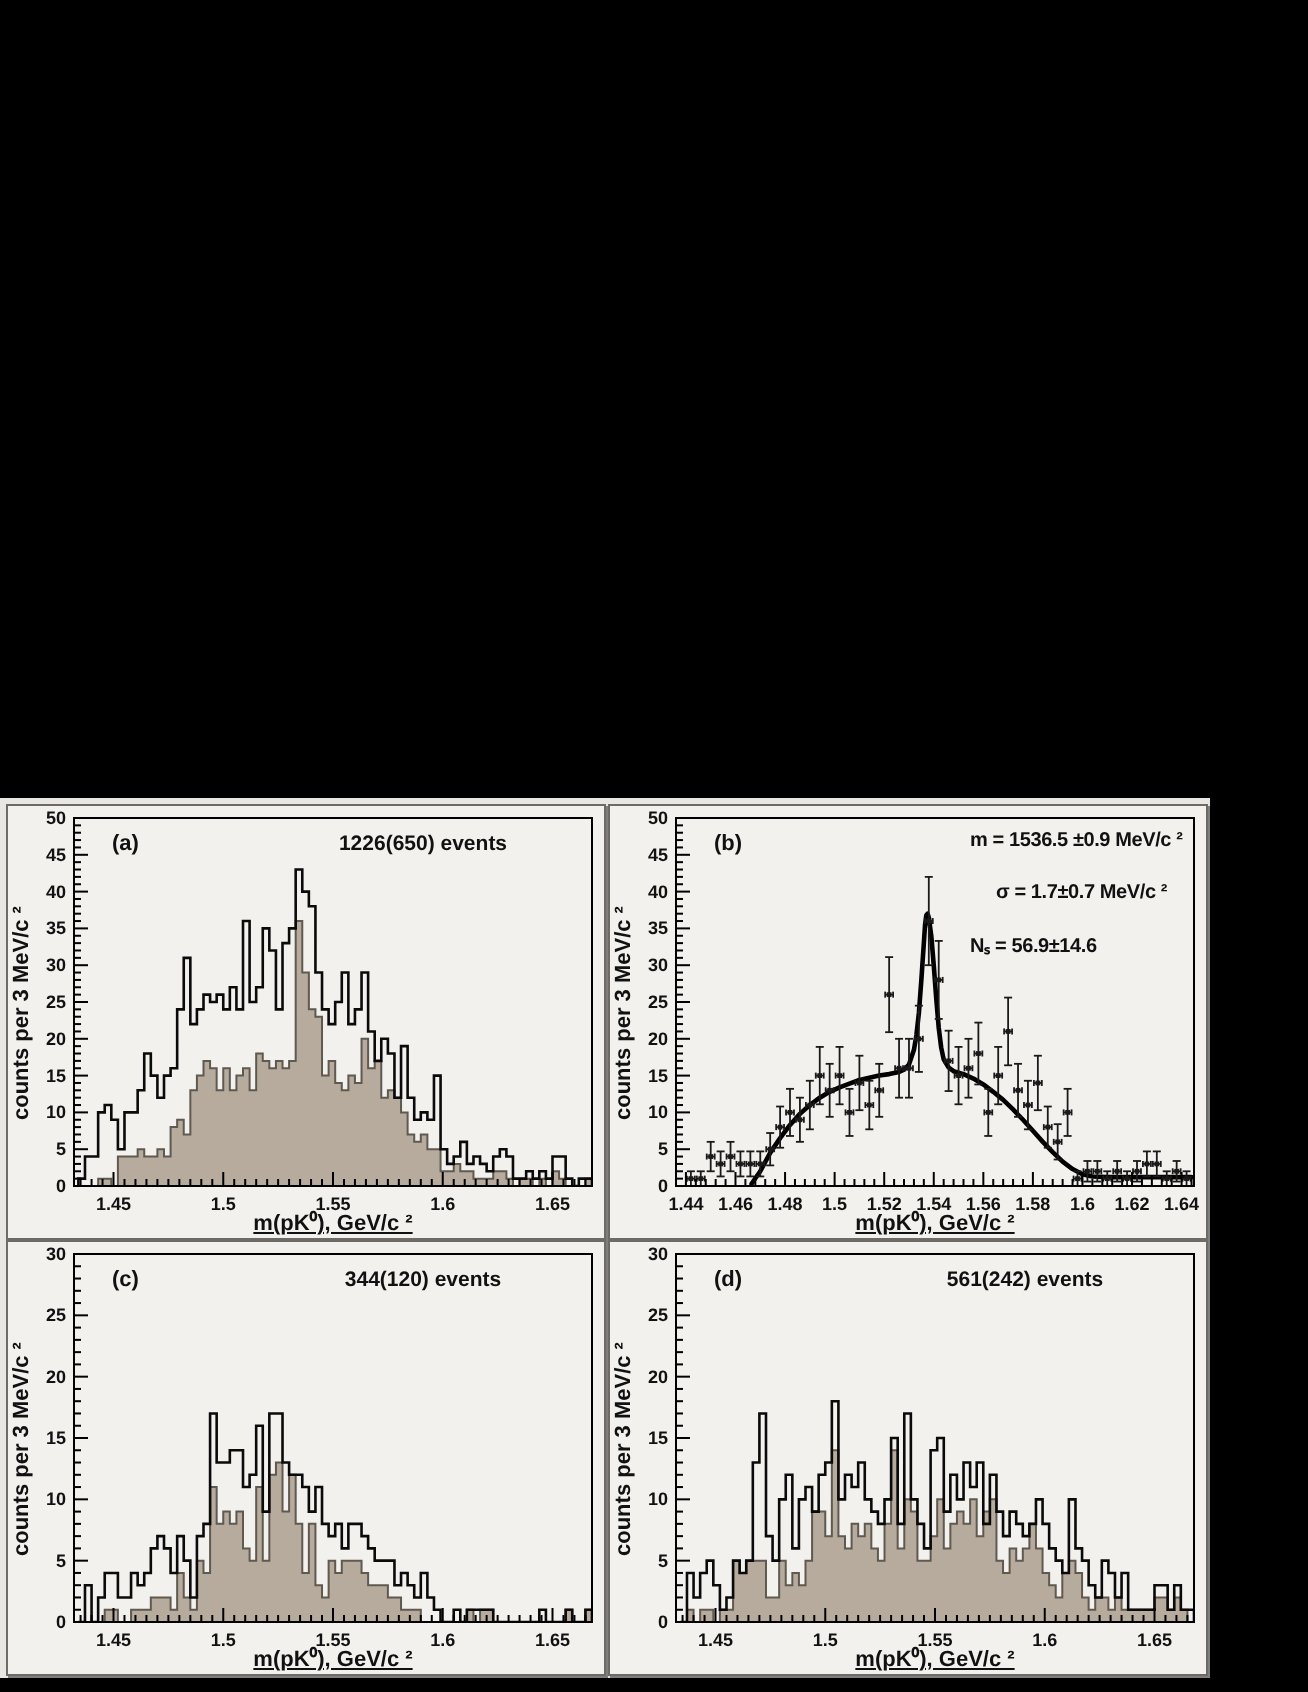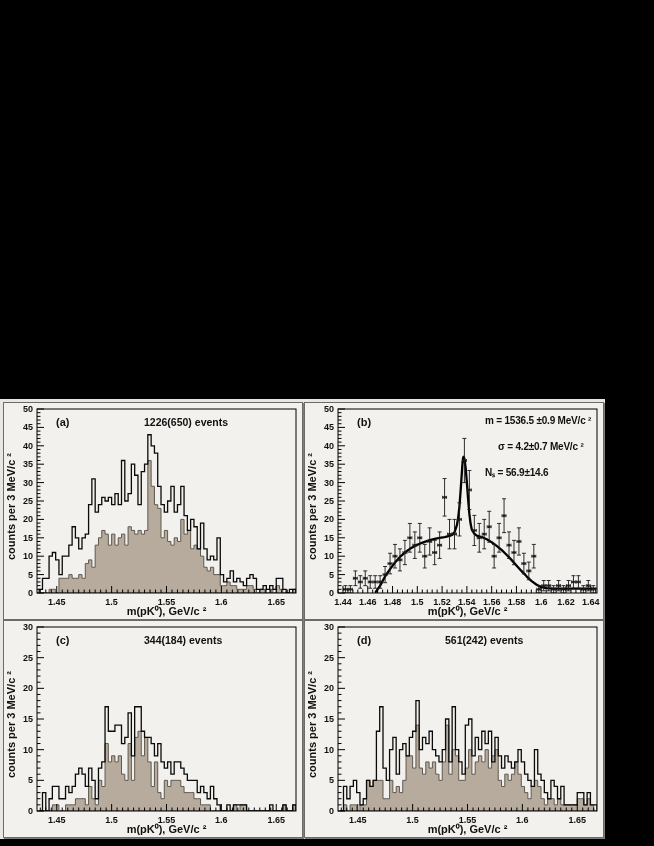--- a/index.html
+++ b/index.html
@@ -4,26 +4,26 @@
 <style>
   html,body{margin:0;padding:0;}
   body{width:654px;height:846px;background:#000;position:relative;overflow:hidden;
        font-family:"Liberation Sans",sans-serif;}
   .black-top{position:absolute;left:0;top:0;width:654px;height:399px;background:#000;}
   .figure{position:absolute;left:0;top:399px;width:605px;height:440px;background:#e9e7e3;}
   .pad{position:absolute;width:298px;height:216px;background:#f2f1ee;
        border:1px solid #6e6a66;box-shadow:1px 1px 0 rgba(0,0,0,.45);box-sizing:content-box;}
   .plot{position:absolute;left:0;top:0;}
   .letter{position:absolute;left:52px;top:13px;font-size:11px;font-weight:bold;color:#111;white-space:nowrap;}
-  .events{position:absolute;left:140px;top:13px;width:135px;text-align:left;
+  .events{position:absolute;left:140px;top:13px;width:135px;text-align:center;
           font-size:10.5px;font-weight:bold;color:#111;white-space:nowrap;}
   .fitline{position:absolute;font-size:10px;font-weight:bold;color:#111;white-space:nowrap;letter-spacing:-0.2px;}
   .fit1{left:180px;top:12px;text-align:right;} .fit2{left:193px;top:38px;} .fit3{left:180px;top:62px;text-align:center;}
   .xtitle{position:absolute;left:33px;width:259px;bottom:1px;text-align:center;
-          font-size:11px;font-weight:bold;color:#111;white-space:nowrap;}
+          font-size:11px;font-weight:bold;color:#111;white-space:nowrap;text-decoration:underline;}
   .ytitle{position:absolute;left:1px;top:14px;height:180px;writing-mode:vertical-rl;
           transform:rotate(180deg);text-align:center;font-size:11px;font-weight:bold;color:#111;
           line-height:12px;white-space:nowrap;}
 </style>
 </head>
 <body style="background: rgb(0, 0, 0);">
 
 <div class="black-top" style="background: rgb(0, 0, 0);"></div>
 
 <div class="figure" style="background: rgb(233, 231, 227);">
@@ -751,21 +751,21 @@
         <text x="29" y="45.8" text-anchor="end" fill="#111111" font-family="Liberation Sans, sans-serif" font-weight="bold" font-size="9">40</text>
         <line x1="33" y1="24.4" x2="40" y2="24.4" stroke="#000" stroke-width="1"></line>
         <text x="29" y="27.4" text-anchor="end" fill="#111111" font-family="Liberation Sans, sans-serif" font-weight="bold" font-size="9">45</text>
         <line x1="33" y1="6" x2="40" y2="6" stroke="#000" stroke-width="1"></line>
         <text x="29" y="9" text-anchor="end" fill="#111111" font-family="Liberation Sans, sans-serif" font-weight="bold" font-size="9">50</text>
       </svg>
     <div class="ytitle">counts per 3 MeV/c ²</div>
     <div class="xtitle">m(pK⁰), GeV/c ²</div>
     <div class="letter">(b)</div>
     <div class="fitline fit1">m = 1536.5 ±0.9 MeV/c ²</div>
-    <div class="fitline fit2">σ = 4.2±0.7 MeV/c ²</div>
+    <div class="fitline fit2">σ = 1.7±0.7 MeV/c ²</div>
     <div class="fitline fit3">Nₛ = 56.9±14.6</div>
   </div>
 
   <div class="pad" style="left: 3px; top: 221px; background: rgb(242, 241, 238);">
     <svg id="plot-c" class="plot" width="298" height="216">
         <defs>
           <clipPath id="clip-c">
             <rect x="33" y="6" width="259" height="184"></rect>
           </clipPath>
         </defs>
@@ -859,21 +859,21 @@
         <line x1="33" y1="67.33" x2="40" y2="67.33" stroke="#000" stroke-width="1"></line>
         <text x="29" y="70.33" text-anchor="end" fill="#111111" font-family="Liberation Sans, sans-serif" font-weight="bold" font-size="9">20</text>
         <line x1="33" y1="36.67" x2="40" y2="36.67" stroke="#000" stroke-width="1"></line>
         <text x="29" y="39.67" text-anchor="end" fill="#111111" font-family="Liberation Sans, sans-serif" font-weight="bold" font-size="9">25</text>
         <line x1="33" y1="6" x2="40" y2="6" stroke="#000" stroke-width="1"></line>
         <text x="29" y="9" text-anchor="end" fill="#111111" font-family="Liberation Sans, sans-serif" font-weight="bold" font-size="9">30</text>
       </svg>
     <div class="ytitle">counts per 3 MeV/c ²</div>
     <div class="xtitle">m(pK⁰), GeV/c ²</div>
     <div class="letter">(c)</div>
-    <div class="events">344(184) events</div>
+    <div class="events">344(120) events</div>
   </div>
 
   <div class="pad" style="left: 304px; top: 221px; background: rgb(242, 241, 238);">
     <svg id="plot-d" class="plot" width="298" height="216">
         <defs>
           <clipPath id="clip-d">
             <rect x="33" y="6" width="259" height="184"></rect>
           </clipPath>
         </defs>
         <path d="M35.19 190L35.19 190L38.49 190L38.49 183.87L41.78 183.87L41.78 190L45.07 190L45.07 183.87L48.36 183.87L48.36 183.87L51.66 183.87L51.66 190L54.95 190L54.95 183.87L58.24 183.87L58.24 183.87L61.53 183.87L61.53 159.33L64.83 159.33L64.83 165.47L68.12 165.47L68.12 159.33L71.41 159.33L71.41 159.33L74.7 159.33L74.7 159.33L78 159.33L78 177.73L81.29 177.73L81.29 177.73L84.58 177.73L84.58 159.33L87.87 159.33L87.87 171.6L91.17 171.6L91.17 165.47L94.46 165.47L94.46 171.6L97.75 171.6L97.75 159.33L101.04 159.33L101.04 134.8L104.33 134.8L104.33 134.8L107.63 134.8L107.63 147.07L110.92 147.07L110.92 104.13L114.21 104.13L114.21 147.07L117.5 147.07L117.5 153.2L120.8 153.2L120.8 140.93L124.09 140.93L124.09 147.07L127.38 147.07L127.38 140.93L130.67 140.93L130.67 153.2L133.97 153.2L133.97 159.33L137.26 159.33L137.26 140.93L140.55 140.93L140.55 104.13L143.84 104.13L143.84 153.2L147.14 153.2L147.14 128.67L150.43 128.67L150.43 134.8L153.72 134.8L153.72 159.33L157.01 159.33L157.01 159.33L160.31 159.33L160.31 147.07L163.6 147.07L163.6 128.67L166.89 128.67L166.89 153.2L170.18 153.2L170.18 140.93L173.47 140.93L173.47 134.8L176.77 134.8L176.77 140.93L180.06 140.93L180.06 128.67L183.35 128.67L183.35 147.07L186.64 147.07L186.64 134.8L189.94 134.8L189.94 128.67L193.23 128.67L193.23 159.33L196.52 159.33L196.52 165.47L199.81 165.47L199.81 153.2L203.11 153.2L203.11 159.33L206.4 159.33L206.4 153.2L209.69 153.2L209.69 140.93L212.98 140.93L212.98 153.2L216.28 153.2L216.28 165.47L219.57 165.47L219.57 171.6L222.86 171.6L222.86 177.73L226.15 177.73L226.15 165.47L229.44 165.47L229.44 159.33L232.74 159.33L232.74 165.47L236.03 165.47L236.03 177.73L239.32 177.73L239.32 183.87L242.61 183.87L242.61 177.73L245.91 177.73L245.91 177.73L249.2 177.73L249.2 183.87L252.49 183.87L252.49 177.73L255.78 177.73L255.78 183.87L259.08 183.87L259.08 183.87L262.37 183.87L262.37 183.87L265.66 183.87L265.66 183.87L268.95 183.87L268.95 183.87L272.25 183.87L272.25 177.73L275.54 177.73L275.54 177.73L278.83 177.73L278.83 183.87L282.12 183.87L282.12 177.73L285.42 177.73L285.42 183.87L288.71 183.87L288.71 190L292 190L292 190Z" fill="#b6ab9d" stroke="#5f5950" stroke-width="1" clip-path="url(#clip-d)"></path>

